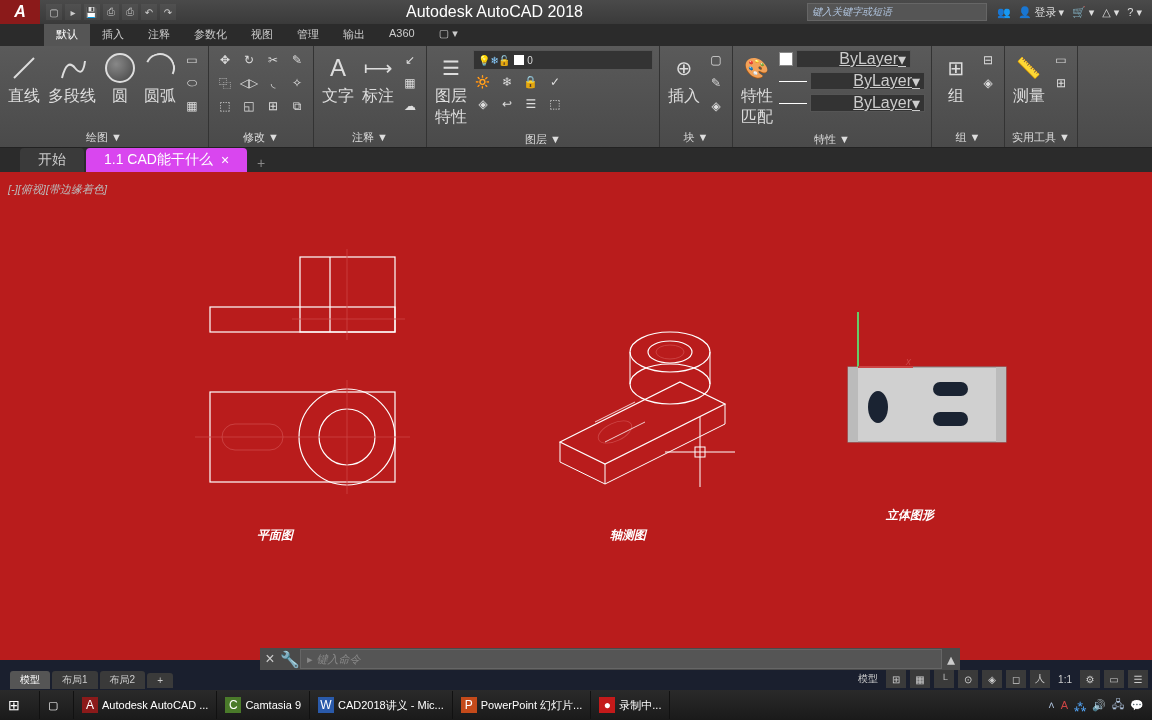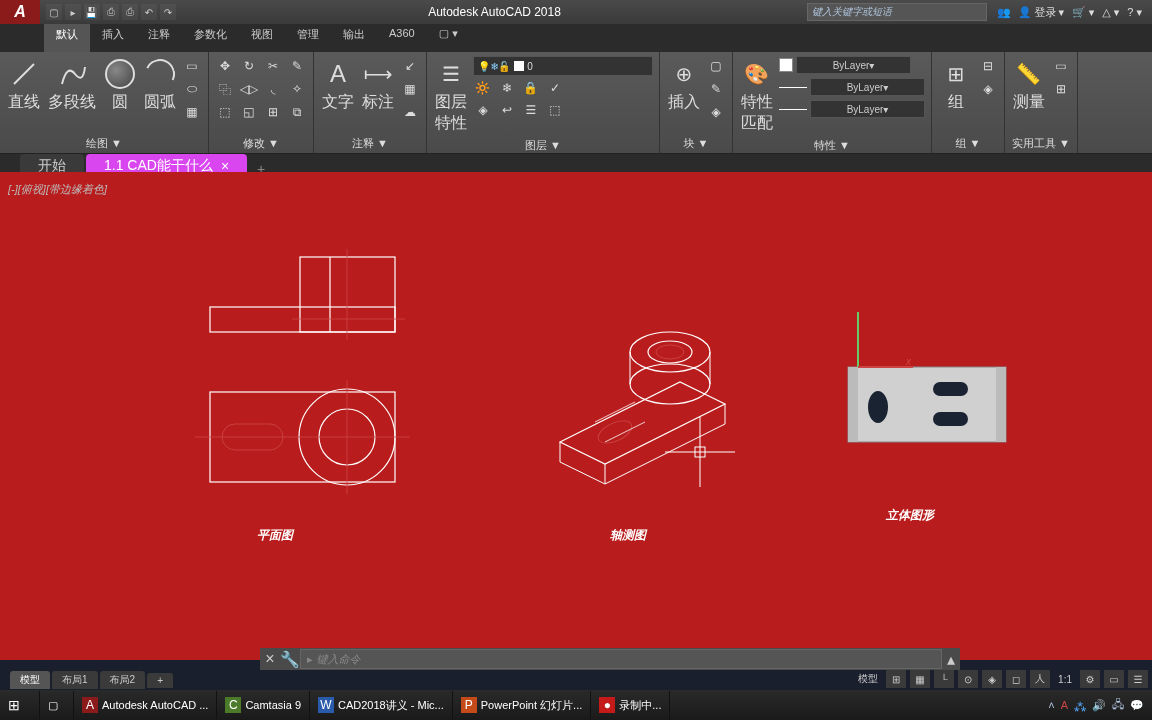--- a/index.html
+++ b/index.html
@@ -3,44 +3,44 @@
   <meta charset="utf-8">
   <style>
     * { margin: 0; padding: 0; box-sizing: border-box; font-family: "Microsoft YaHei", Arial, sans-serif; }
     body { width: 1152px; height: 720px; background: #1a1f2e; overflow: hidden; position: relative; }
     
     
     .titlebar { height: 24px; background: linear-gradient(#4a4a4a, #3a3a3a); display: flex; align-items: center; color: #ddd; font-size: 11px; }
     .app-logo { width: 40px; height: 24px; background: #8b1a1a; display: flex; align-items: center; justify-content: center; color: #fff; font-weight: bold; font-size: 16px; font-style: italic; }
     .qat { display: flex; gap: 3px; padding: 0 6px; }
     .qat-btn { width: 16px; height: 16px; background: rgba(255,255,255,0.05); display: flex; align-items: center; justify-content: center; font-size: 10px; cursor: pointer; color: #ccc; }
-    .title-text { flex: 1; text-align: center; font-size: 12px; color: #fff; }
+    .title-text { flex: 1; text-align: center; font-size: 16px; color: #fff; }
     .search-box { width: 180px; height: 18px; background: #555; border: 1px solid #666; color: #aaa; font-size: 10px; padding: 0 4px; display: flex; align-items: center; }
     .title-right { display: flex; align-items: center; gap: 8px; padding: 0 10px; }
     .title-right-item { color: #ddd; font-size: 11px; cursor: pointer; display: flex; align-items: center; gap: 2px; }
     
     
-    .menu-tabs { height: 28px; background: #2b2b2b; display: flex; padding-left: 44px; }
+    .menu-tabs { height: 22px; background: #2b2b2b; display: flex; padding-left: 44px; }
     .menu-tab { padding: 3px 12px; color: #ccc; font-size: 11px; cursor: pointer; }
     .menu-tab.active { background: #555; color: #fff; }
     
     
     .ribbon { height: 102px; background: linear-gradient(#5a5a5a, #4a4a4a); display: flex; border-bottom: 1px solid #222; }
     .ribbon-panel { border-right: 1px solid #333; display: flex; flex-direction: column; padding: 4px 6px 0; }
     .ribbon-content { flex: 1; display: flex; align-items: flex-start; gap: 4px; }
     .ribbon-label { text-align: center; color: #ddd; font-size: 11px; padding: 2px 0; cursor: pointer; }
     .ribbon-btn-lg { display: flex; flex-direction: column; align-items: center; gap: 2px; cursor: pointer; padding: 2px; }
     .ribbon-icon-lg { width: 32px; height: 32px; display: flex; align-items: center; justify-content: center; font-size: 20px; color: #ddd; }
     .ribbon-btn-txt { color: #ddd; font-size: 16px; }
     .ribbon-col { display: flex; flex-direction: column; gap: 3px; }
     .ribbon-icon-sm { width: 20px; height: 20px; display: flex; align-items: center; justify-content: center; font-size: 12px; color: #ddd; cursor: pointer; }
     .circle-icon { width: 30px; height: 30px; border: 2px solid #ddd; border-radius: 50%; background: radial-gradient(circle at 35% 35%, #888, #444); }
     .arc-icon { width: 30px; height: 30px; border: 2px solid #ddd; border-radius: 50%; border-bottom-color: transparent; border-left-color: transparent; transform: rotate(-20deg); }
     .layer-dropdown { width: 180px; height: 20px; background: #333; border: 1px solid #555; color: #ddd; font-size: 10px; display: flex; align-items: center; padding: 0 4px; }
-    .bylayer-box { width: 115px; height: 18px; background: #333; border: 1px solid #555; color: #ccc; font-size: 10px; display: flex; align-items: center; padding: 0 4px; justify-content: center; }
+    .bylayer-box { width: 115px; height: 18px; background: #333; border: 1px solid #555; color: #ccc; font-size: 16px; display: flex; align-items: center; padding: 0 4px; justify-content: flex-end; text-decoration: underline; }
     .bylayer-row { display: flex; align-items: center; gap: 3px; }
     .sample-line { width: 28px; border-top: 1px solid #fff; }
     .layer-icons-col { display: flex; flex-direction: column; gap: 2px; }
     .layer-row { display: flex; gap: 4px; }
     
     
     .file-tabs { height: 24px; background: #2b2b2b; display: flex; align-items: flex-end; padding-left: 20px; gap: 2px; }
     .file-tab { padding: 3px 18px; background: #3a3a3a; color: #ccc; font-size: 14px; cursor: pointer; border-radius: 4px 4px 0 0; display: flex; align-items: center; gap: 8px; }
     .file-tab.active { background: #d946ef; color: #fff; }
     .tab-add { width: 24px; height: 18px; color: #888; display: flex; align-items: center; justify-content: center; cursor: pointer; font-size: 14px; }

